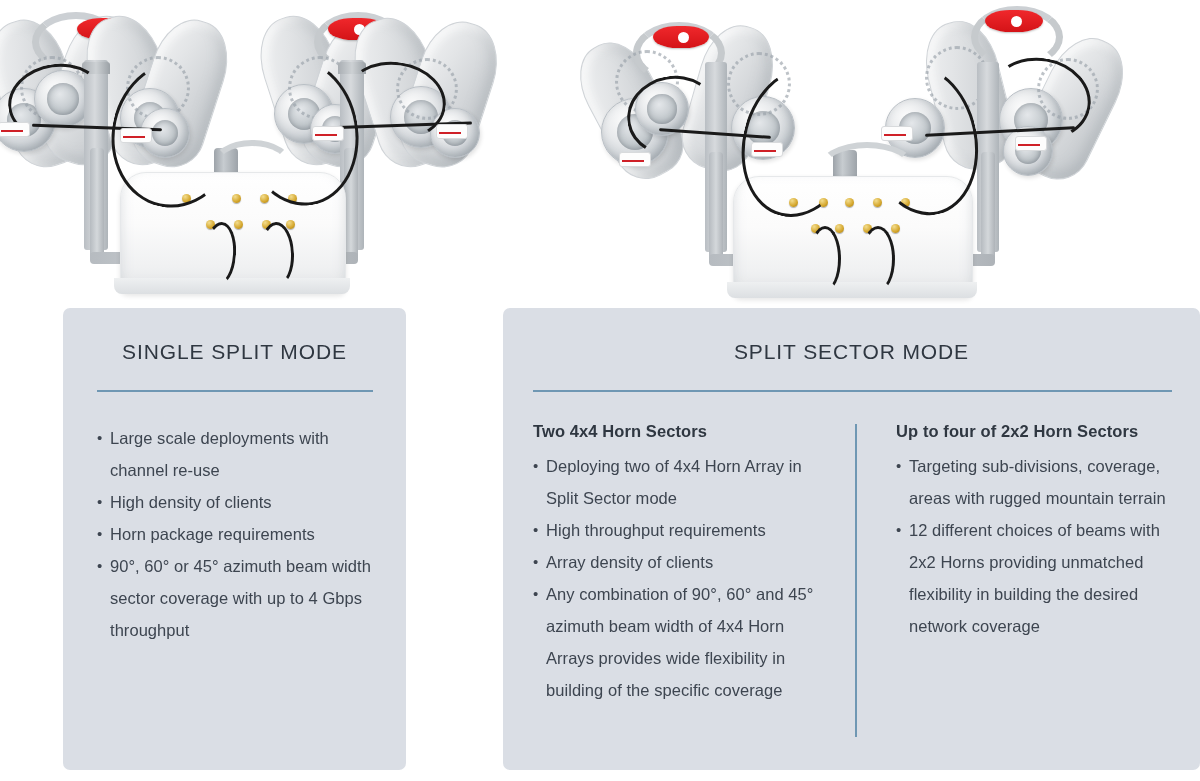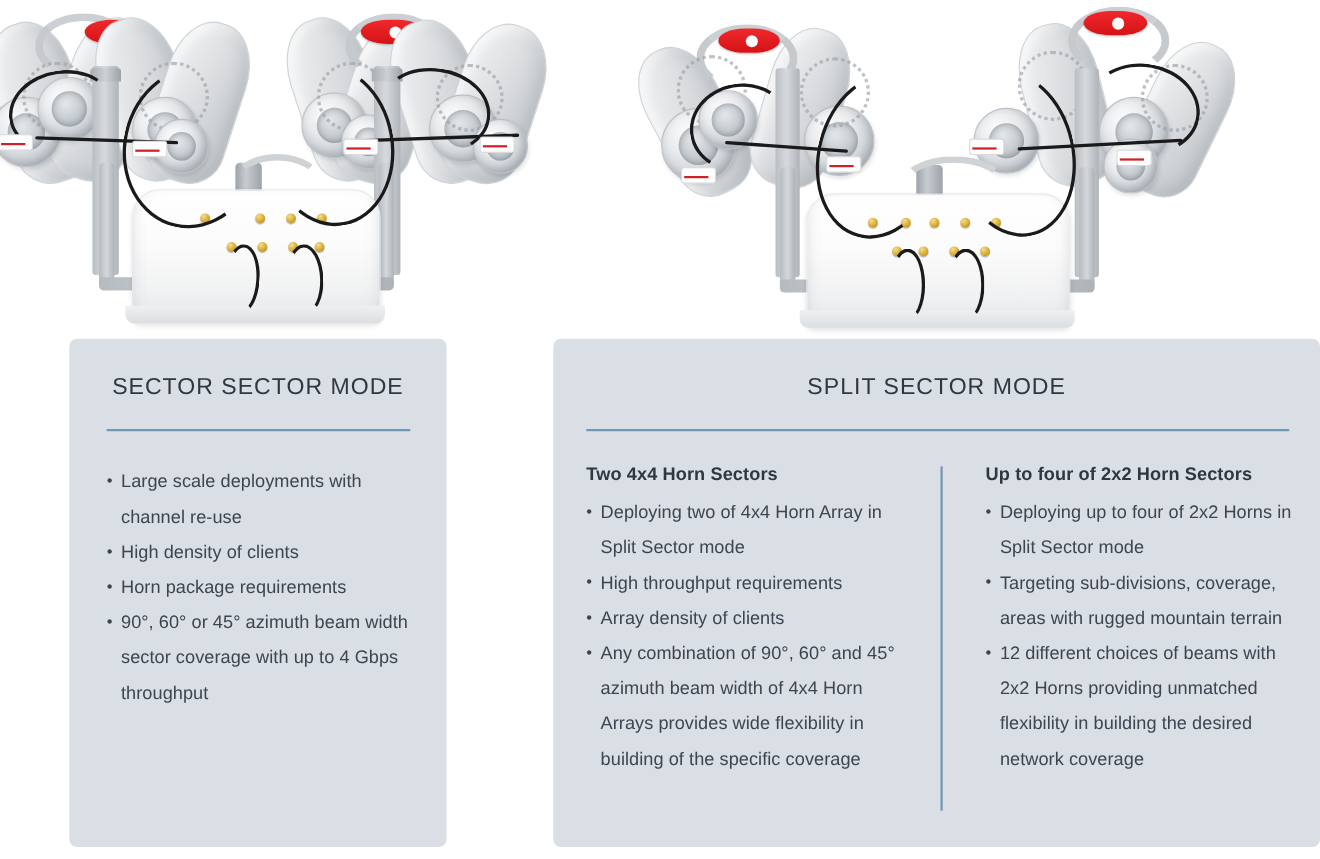--- a/index.html
+++ b/index.html
@@ -355,21 +355,21 @@
     <div class="cable-straight" style="left:340px; top:130px; width:150px; height:3px; transform:rotate(-3deg);"></div>
 
     <div class="label-tag" style="left:34px;  top:152px;"></div>
     <div class="label-tag" style="left:166px; top:142px;"></div>
     <div class="label-tag" style="left:296px; top:126px;"></div>
     <div class="label-tag" style="left:430px; top:136px;"></div>
   </div>
 </div>
 
 <div class="panel left">
-  <div class="panel-title">SECTOR SECTOR MODE</div>
+  <div class="panel-title">SINGLE SPLIT MODE</div>
   <div class="panel-rule"></div>
 
   <div class="col c1">
     <ul class="bullets">
       <li>Large scale deployments with channel re-use</li>
       <li>High density of clients</li>
       <li>Horn package requirements</li>
       <li>90°, 60° or 45° azimuth beam width sector coverage with up to 4 Gbps throughput</li>
     </ul>
   </div>
@@ -386,18 +386,17 @@
       <li>Deploying two of 4x4 Horn Array in Split Sector mode</li>
       <li>High throughput requirements</li>
       <li>Array density of clients</li>
       <li>Any combination of 90°, 60° and 45° azimuth beam width of 4x4 Horn Arrays provides wide flexibility in building of the specific coverage</li>
     </ul>
   </div>
 
   <div class="col c2">
     <p class="col-head">Up to four of 2x2 Horn Sectors</p>
     <ul class="bullets">
-      <li>Deploying up to four of 2x2 Horns in Split Sector mode</li>
       <li>Targeting sub-divisions, coverage, areas with rugged mountain terrain</li>
       <li>12 different choices of beams with 2x2 Horns providing unmatched flexibility in building the desired network coverage</li>
     </ul>
   </div>
 </div>
 
 </body></html>

